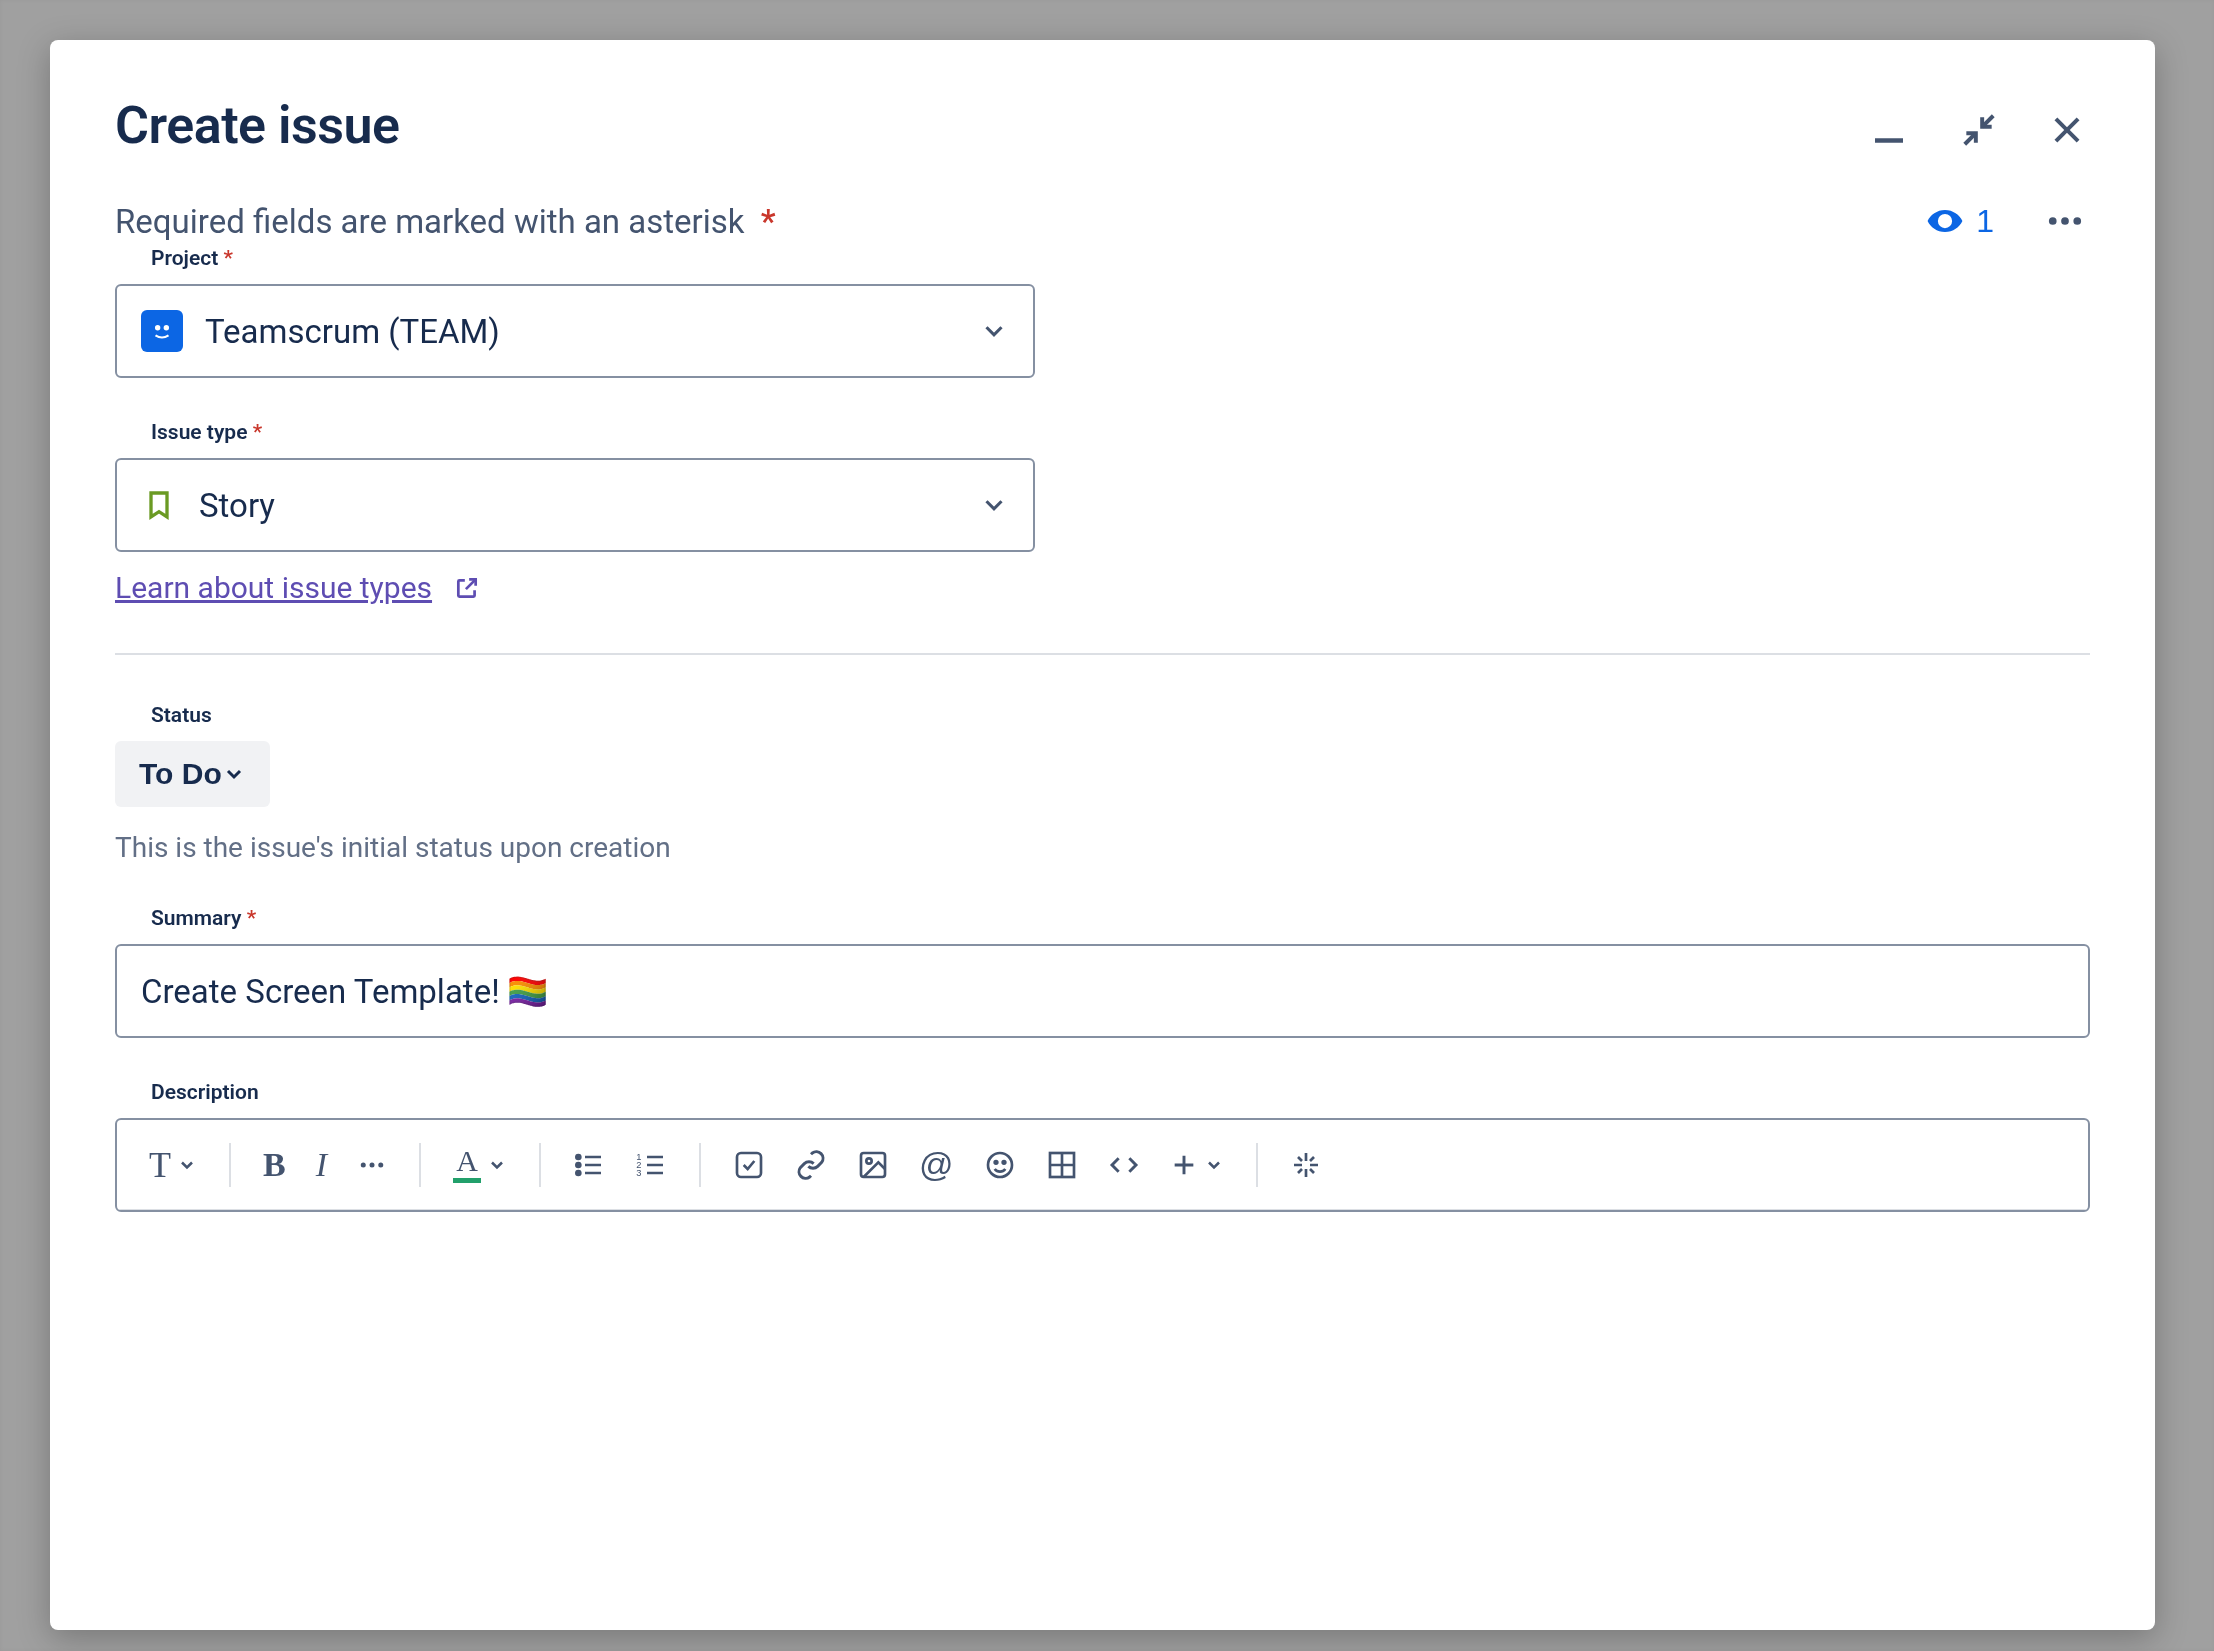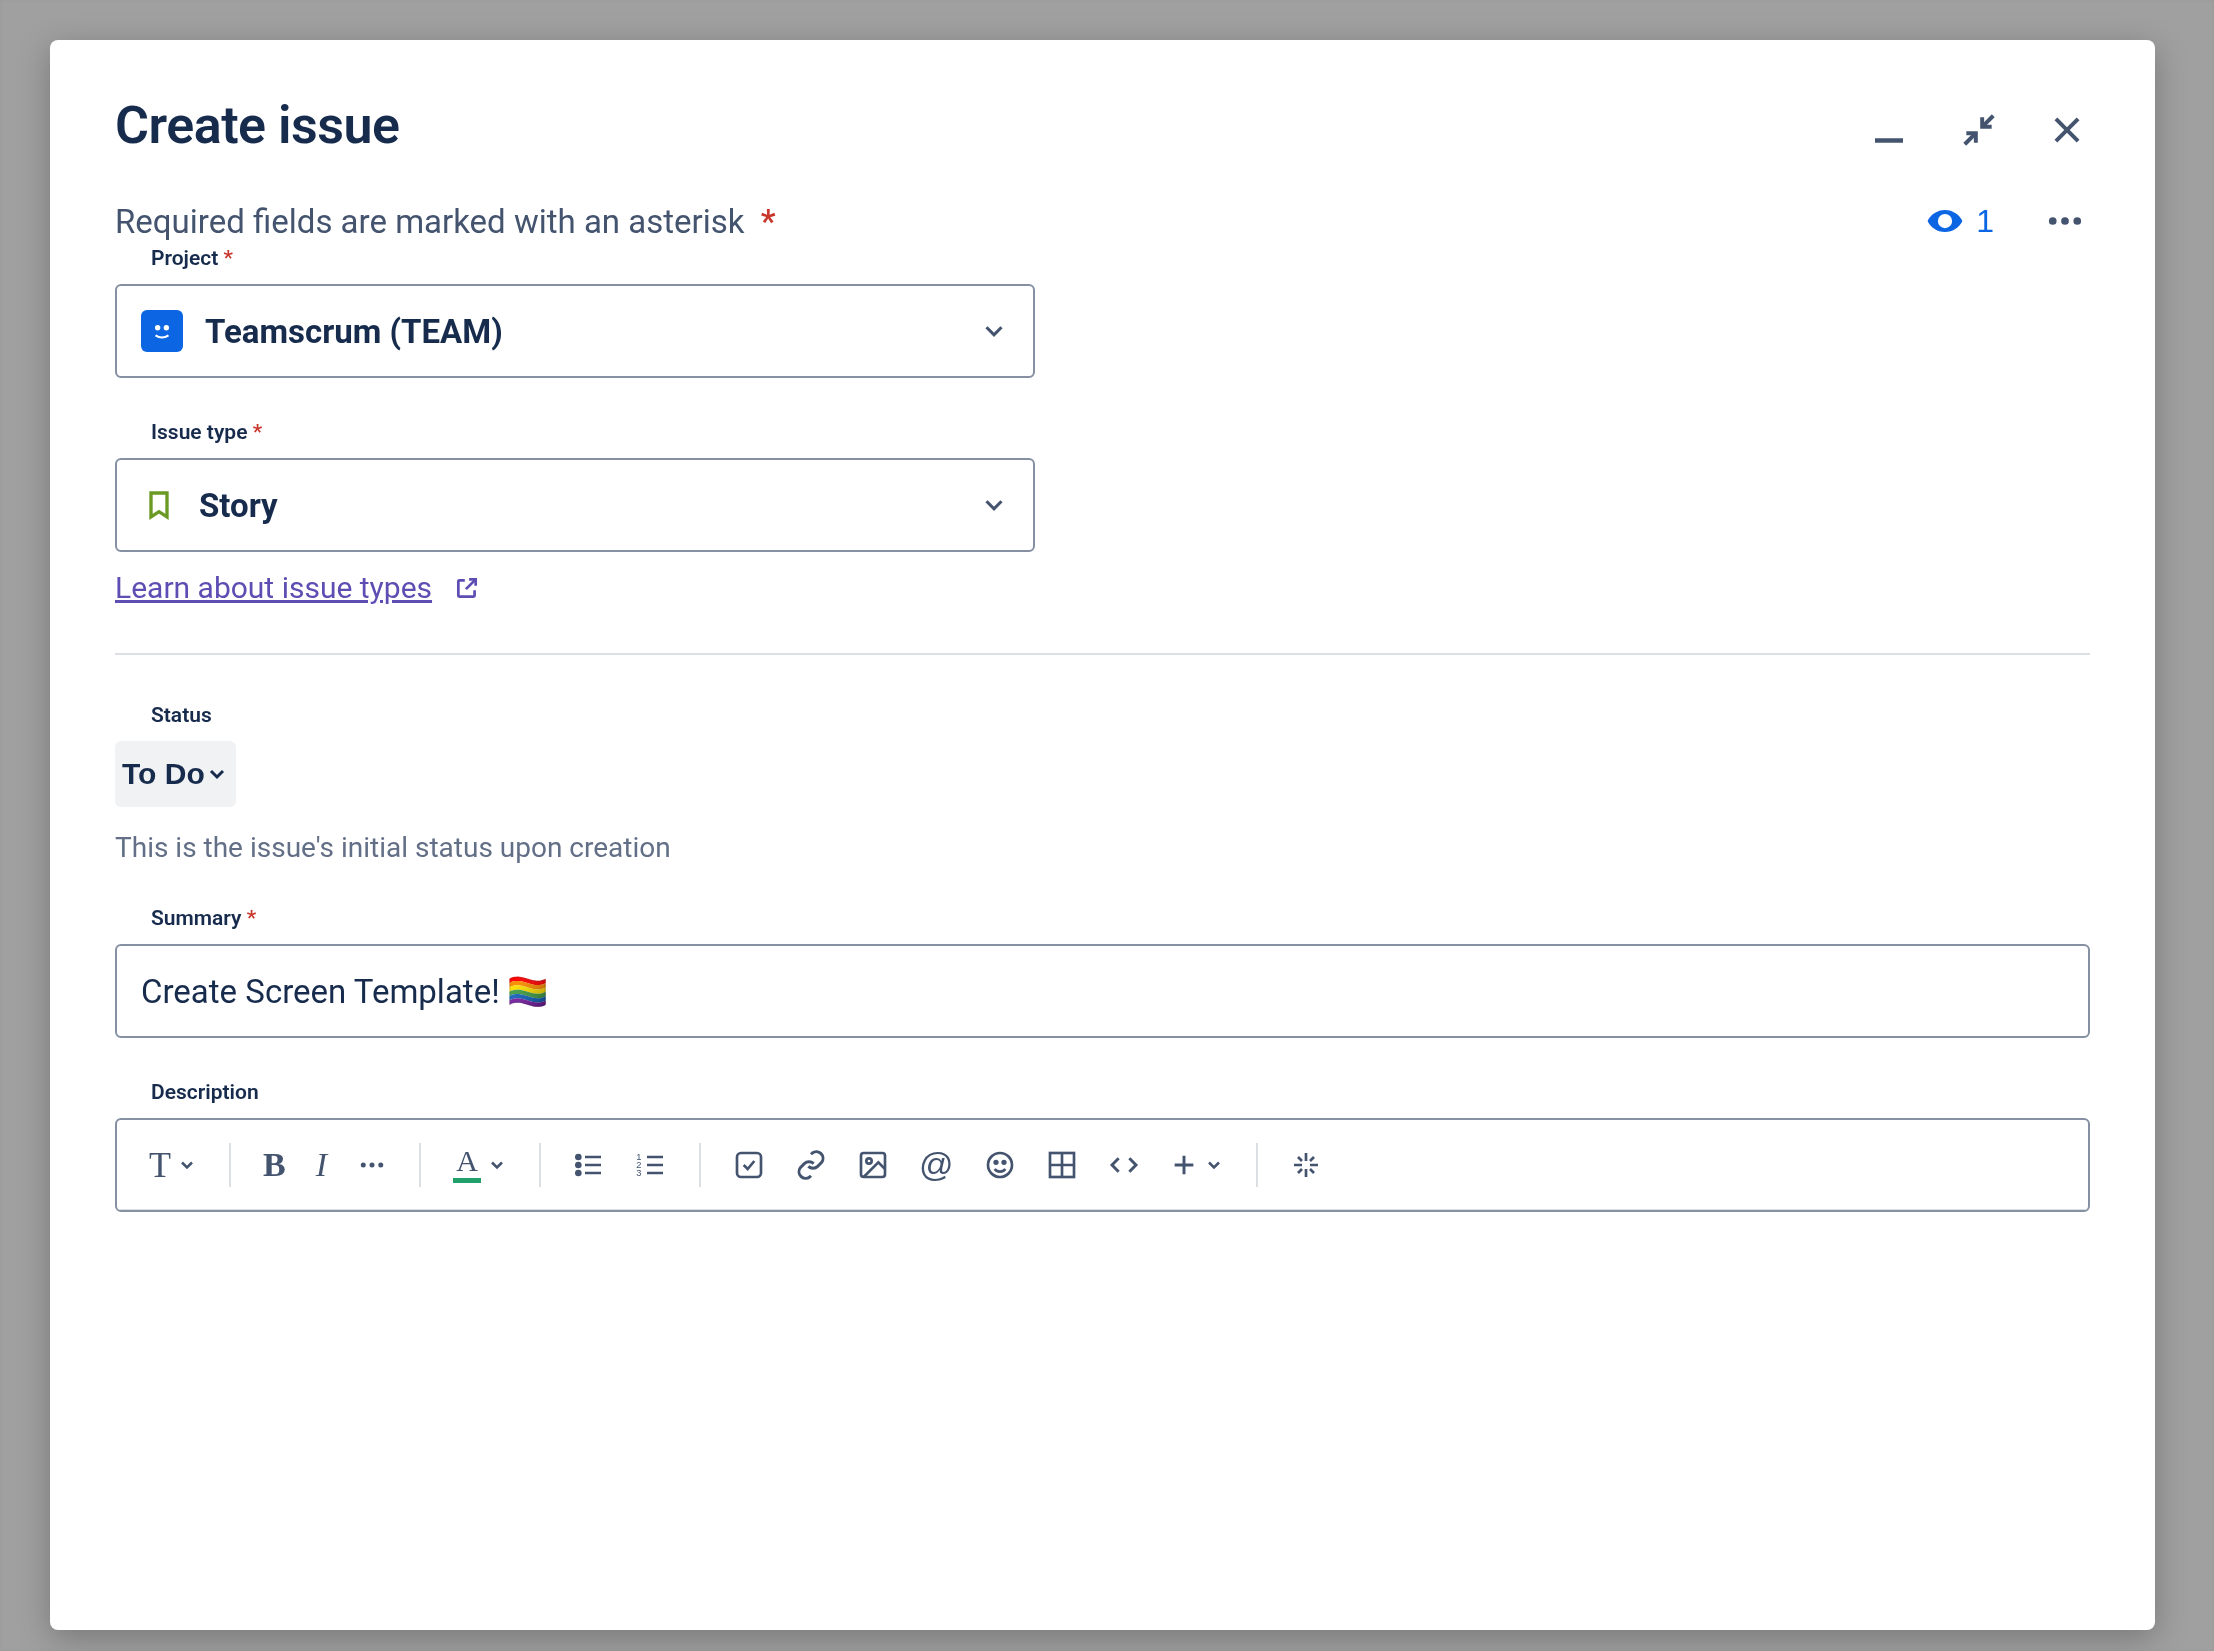--- a/index.html
+++ b/index.html
@@ -111,21 +111,20 @@
       justify-content: space-between;
     }
     .select-box-left {
       display: flex;
       align-items: center;
       gap: 22px;
     }
     .select-value {
       font-size: 33px;
       color: #172B4D;
-      font-weight: bold;
     }
     .project-icon {
       width: 42px;
       height: 42px;
       background: #0C66E4;
       border-radius: 6px;
       display: flex;
       align-items: center;
       justify-content: center;
       color: #fff;
@@ -152,21 +151,21 @@
     .divider {
       border: none;
       border-top: 2px solid #DCDFE4;
       margin: 48px 0 48px 0;
     }
     .status-pill {
       display: inline-flex;
       align-items: center;
       background: #F1F2F4;
       border-radius: 6px;
-      padding: 16px 7px;
+      padding: 16px 24px;
       font-size: 30px;
       font-weight: 600;
       color: #172B4D;
       cursor: pointer;
       border: none;
     }
     .helper-text {
       font-size: 28px;
       color: #626F86;
       margin-top: 24px;

